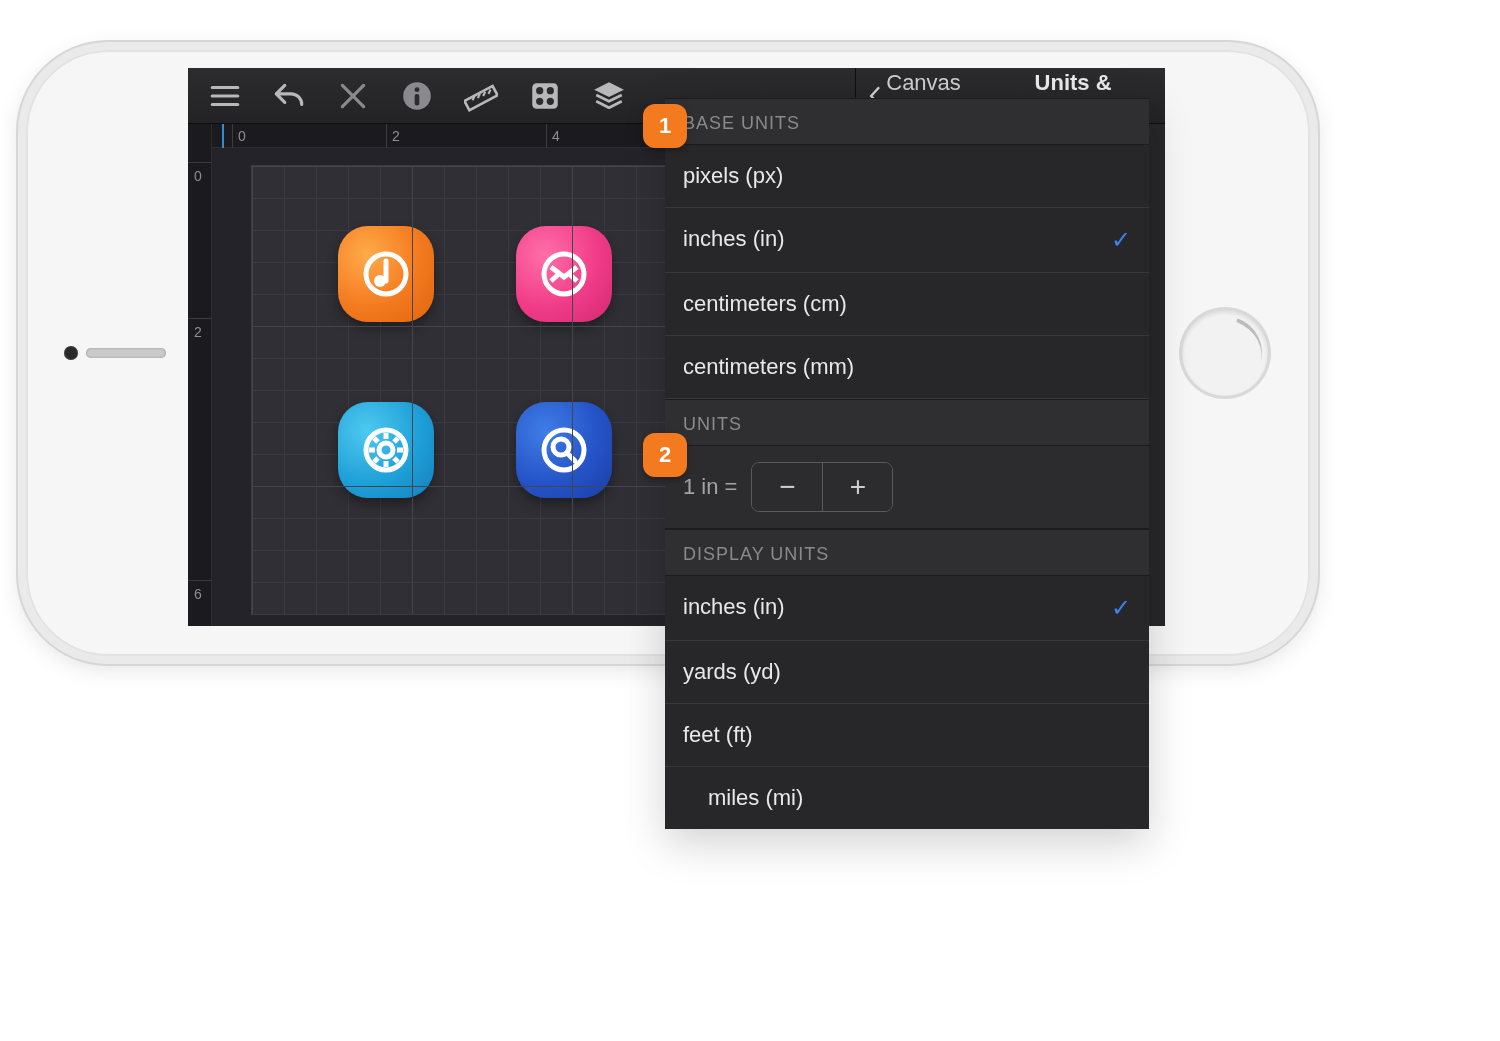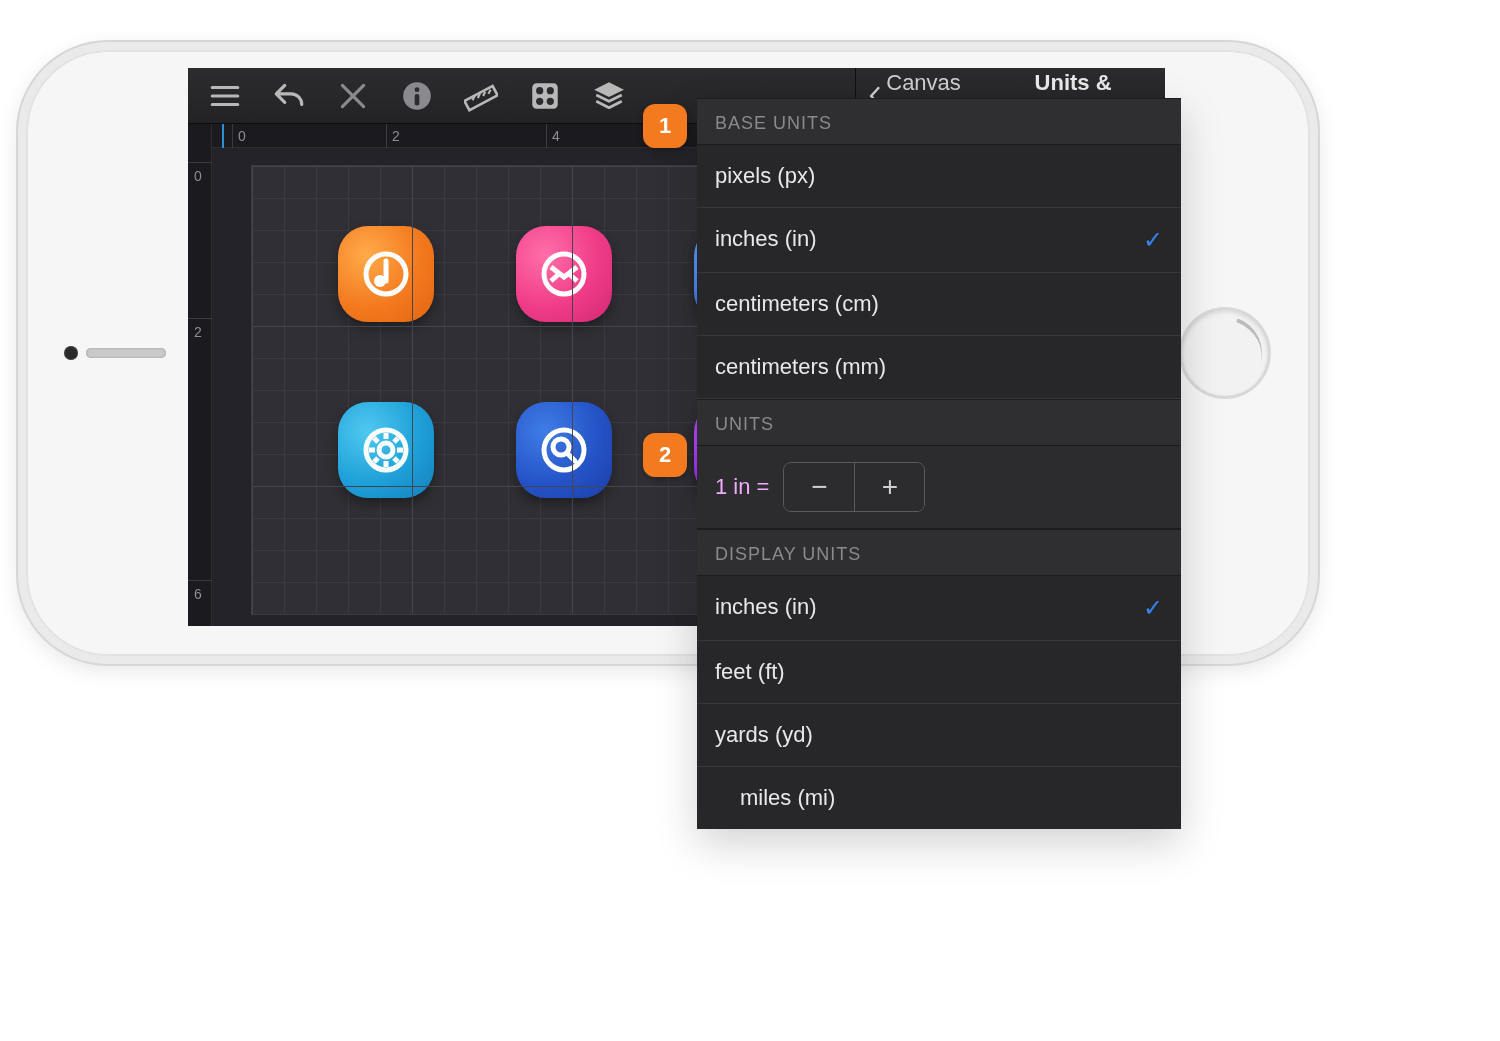--- a/index.html
+++ b/index.html
@@ -126,21 +126,21 @@
     padding:0 12px; background:linear-gradient(#2c2c2e,#232326);
     border-bottom:1px solid #0d0d0d; color:#e9e9ea;
   }
   .panel-header .back { color:#cfcfd3; display:flex; align-items:center; font-size:22px; font-weight:400;}
   .panel-header .back svg{width:17px;height:28px;stroke:#cfcfd3;stroke-width:3;fill:none;margin-right:4px;}
   .panel-header .title { font-size:22px; font-weight:600; margin-left:8px; }
 
   
   .panel-ext {
     position:absolute; top:98px;
-    width:484px; left:697px;
+    width:484px; left:665px;
     background:#272729;
     box-shadow: 0 14px 40px rgba(0,0,0,.18);
     color:#e4e4e6;
   }
   .section-h {
     padding:14px 18px 10px; background:#2f2f31;
     color:#8a8a8e; letter-spacing:1px; font-size:18px;
     border-top:1px solid #1c1c1e; border-bottom:1px solid #1c1c1e;
   }
   .row {
@@ -148,21 +148,21 @@
     border-bottom:1px solid #383838;
     display:flex; justify-content:space-between;
   }
   .row:last-child{border-bottom:none;margin-left:25px;}
   .check { color:#3b82f6; font-size:24px; }
 
   .scale-row {
     padding:16px 18px; display:flex; align-items:center; gap:14px;
     background:#2c2c2e; border-bottom:1px solid #1c1c1e;
   }
-  .scale-label { flex:0 0 auto; font-size:22px; color:#f0abfc; }
+  .scale-label { flex:0 0 auto; font-size:22px; color:#a3a3a3; }
   .scale-val {
     flex:1; height:48px; background:#3b3b3d; border-radius:8px;
     display:flex; align-items:center; justify-content:center;
     color:#e8e8ea; font-size:20px; margin-left:auto; max-width:140px;
   }
   .stepper {
     display:flex; border:1px solid #5a5a5c; border-radius:8px; overflow:hidden;
   }
   .stepper button{
     width:70px; height:48px; background:#2c2c2e; border:none;
@@ -337,24 +337,24 @@
       <button>+</button>
     </span>
   </div>
 
   <div class="section-h">DISPLAY UNITS</div>
   <div class="row">
     <span>inches (in)</span>
     <span class="check">✓</span>
   </div>
   <div class="row">
+    <span>yards (yd)</span>
+  </div>
+  <div class="row">
     <span>feet (ft)</span>
-  </div>
-  <div class="row">
-    <span>yards (yd)</span>
   </div>
   <div class="row">
     <span>miles (mi)</span>
   </div>
 </div>
 
 <div class="badge" style="left:643px; top:104px">1</div>
 <div class="badge" style="left:643px; top:433px">2</div>
 
 </body></html>

